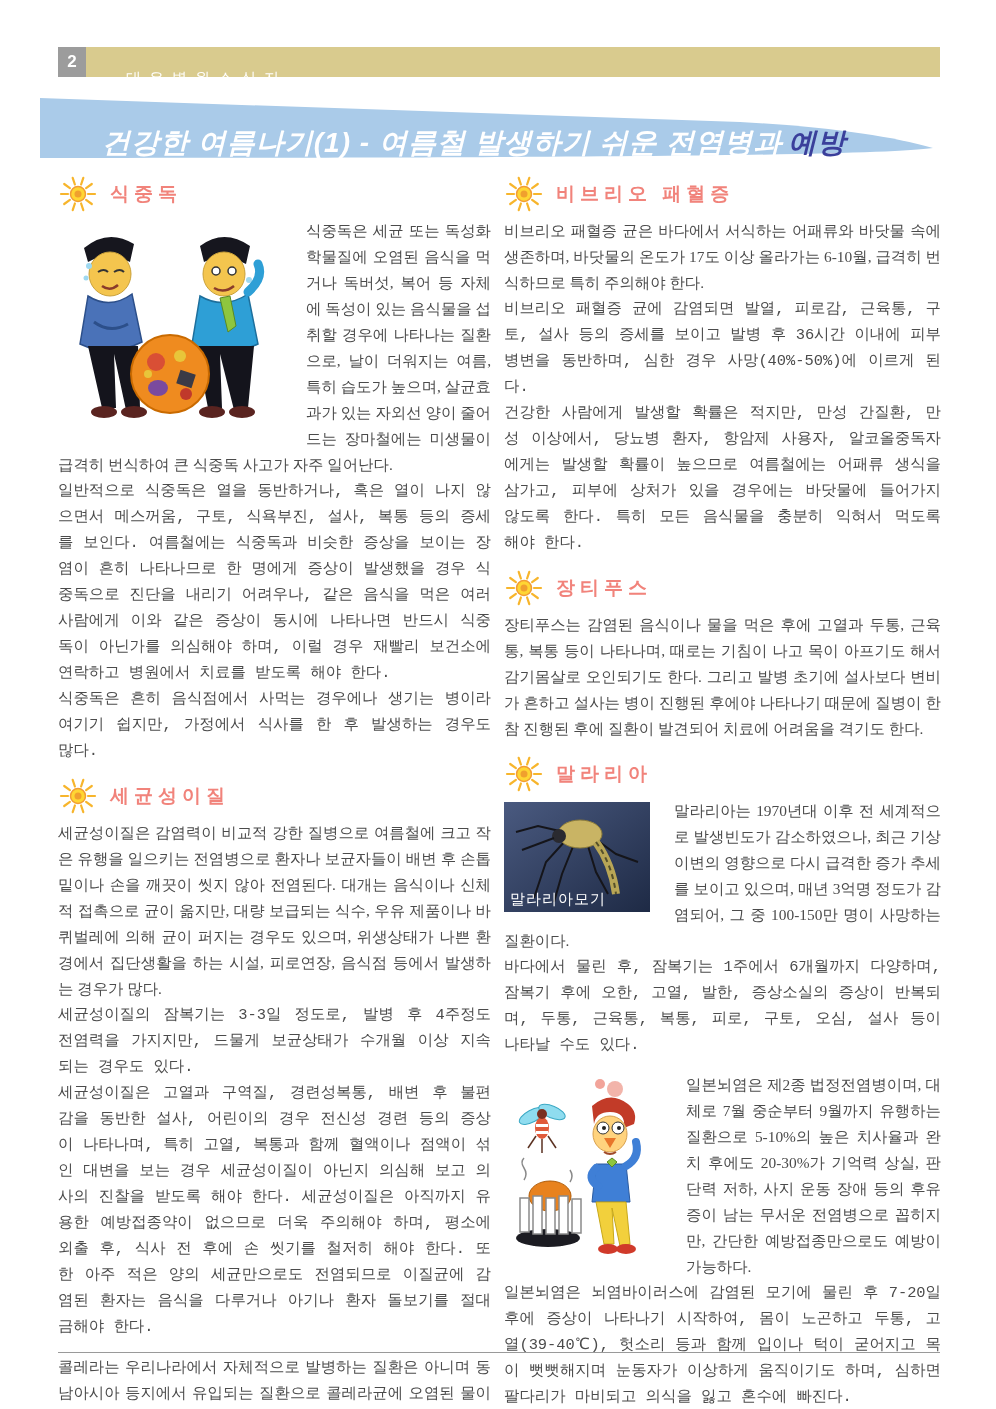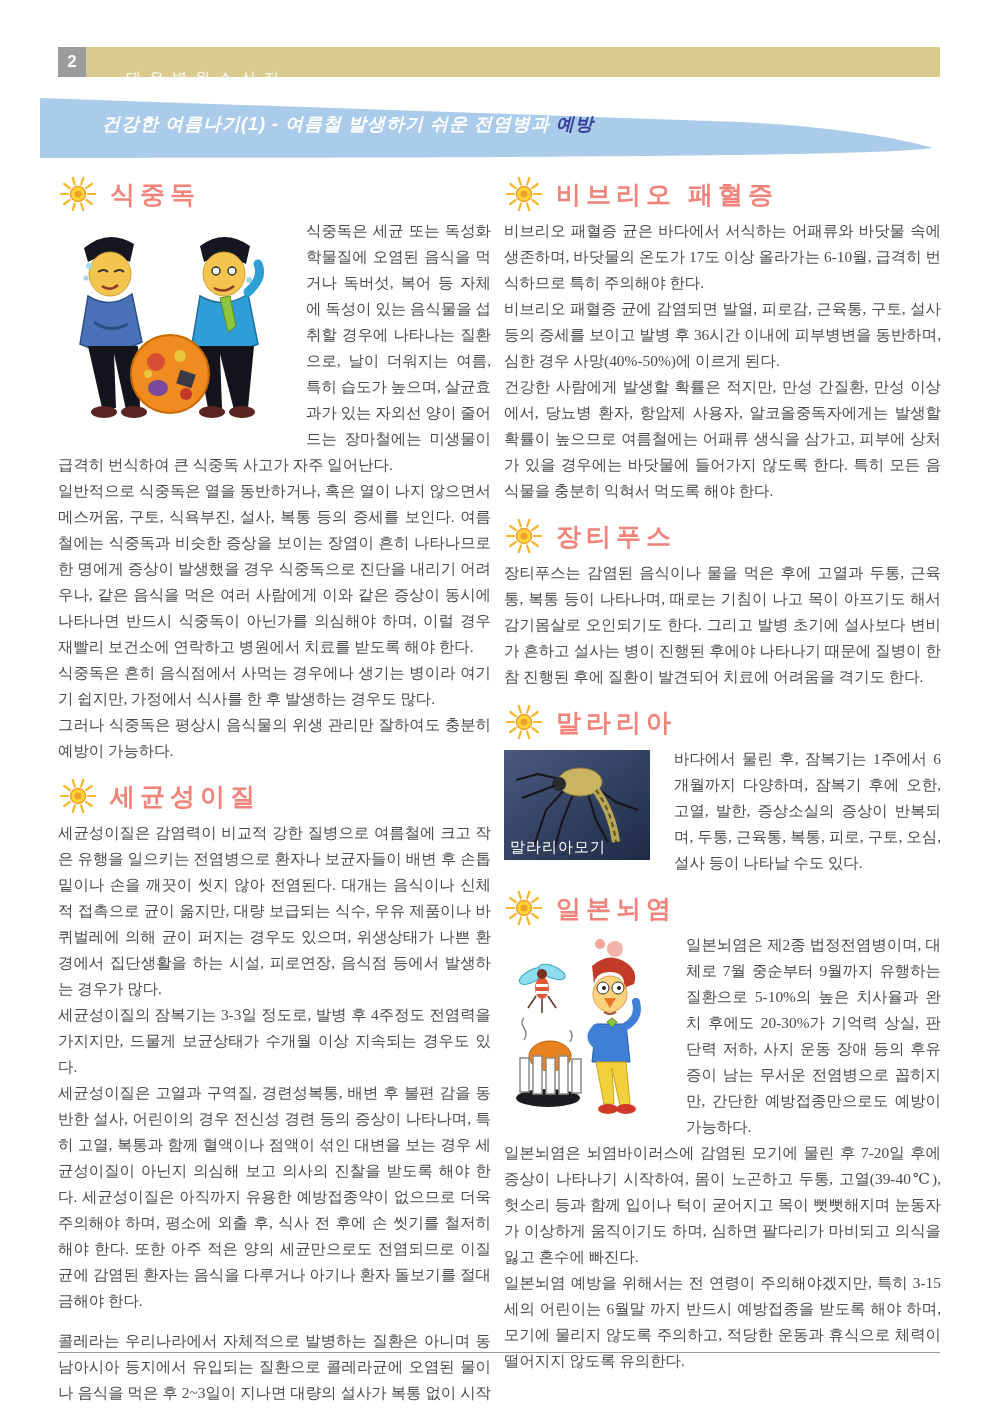--- a/index.html
+++ b/index.html
@@ -17,42 +17,42 @@
   }
   .header-title {
     color:#ffffff; font-family:"Liberation Sans",sans-serif; font-size:15px;
     letter-spacing:8px; line-height:30px; padding-left:40px;margin-top:16px;
   }
 
   
   .banner { position:absolute; left:40px; top:92px; width:910px; height:72px; }
   .banner svg { position:absolute; left:0; top:0; }
   .banner-text {
-    position:absolute; left:62px; top:20px; white-space:nowrap;
+    position:absolute; left:62px; top:32px; white-space:nowrap;
     font-family:"Liberation Sans","DejaVu Sans",sans-serif;
-    font-weight:bold; font-style:italic; font-size:18px; letter-spacing:1px; color:#ffffff;
+    font-weight:bold; font-style:italic; font-size:28px; letter-spacing:1px; color:#ffffff;
   }
   .banner-accent { color:#3a3f9b; padding-left:6px; }
 
   
   .col { position:absolute; top:176px; text-align:justify; font-size:15.4px; line-height:26px; }
   .col-left  { left:58px;  width:433px; }
   .col-right { left:504px; width:437px; }
 
   .section { margin-bottom:14px; }
   .section::after { content:""; display:block; clear:both; }
 
   .section-head { display:flex; align-items:center; gap:12px; margin:0 0 6px 0; }
   .section-title {
     font-family:"Liberation Sans","DejaVu Sans",sans-serif; font-weight:bold;
-    font-size:25px; color:#f1837b; letter-spacing:5px;
+    font-size:19px; color:#f1837b; letter-spacing:5px;
   }
 
   p { margin:0; }
-  .para + .para { margin-top:0; }
+  .para + .para { margin-top:0;font-family:Liberation Mono, monospace; }
 
   .float-img { float:left; margin:4px 24px 2px 0; position:relative; }
   .photo-caption {
     position:absolute; left:6px; bottom:8px; color:#ffffff;
     font-family:"Liberation Sans",sans-serif; font-size:15px; letter-spacing:1px;
   }
 
   .bottom-rule { position:absolute; left:58px; top:1352px; width:882px; border-top:1px solid #9a9a9a; }
 </style>
 </head>
@@ -132,21 +132,20 @@
           <circle cx="122" cy="134" r="6" fill="#e8c53a"></circle>
           <ellipse cx="100" cy="166" rx="10" ry="8" fill="#7a4a9e"></ellipse>
           <rect x="120" y="150" width="16" height="14" fill="#3a3a46" transform="rotate(18 128 157)"></rect>
           <circle cx="128" cy="172" r="6" fill="#c0392b"></circle>
           <circle cx="90" cy="152" r="4" fill="#e8c53a"></circle>
         </svg>
       </div>
       <p class="para">식중독은 세균 또는 독성화학물질에 오염된 음식을 먹거나 독버섯, 복어 등 자체에 독성이 있는 음식물을 섭취할 경우에 나타나는 질환으로, 날이 더워지는 여름, 특히 습도가 높으며, 살균효과가 있는 자외선 양이 줄어드는 장마철에는 미생물이 급격히 번식하여 큰 식중독 사고가 자주 일어난다.</p>
       <p class="para">일반적으로 식중독은 열을 동반하거나, 혹은 열이 나지 않으면서 메스꺼움, 구토, 식욕부진, 설사, 복통 등의 증세를 보인다. 여름철에는 식중독과 비슷한 증상을 보이는 장염이 흔히 나타나므로 한 명에게 증상이 발생했을 경우 식중독으로 진단을 내리기 어려우나, 같은 음식을 먹은 여러 사람에게 이와 같은 증상이 동시에 나타나면 반드시 식중독이 아닌가를 의심해야 하며, 이럴 경우 재빨리 보건소에 연락하고 병원에서 치료를 받도록 해야 한다.</p>
       <p class="para">식중독은 흔히 음식점에서 사먹는 경우에나 생기는 병이라 여기기 쉽지만, 가정에서 식사를 한 후 발생하는 경우도 많다.</p>
-      <p class="para">그러나 식중독은 평상시 음식물의 위생 관리만 잘하여도 충분히 예방이 가능하다.</p>
     </div>
 
     <div class="section">
       <div class="section-head">
         <svg width="40" height="36" viewBox="0 0 40 36">
           <g stroke="#f7b52c" stroke-width="2.2" stroke-linecap="round">
             <line x1="30" y1="18" x2="37" y2="18"></line>
               <line x1="28.1" y1="23.9" x2="33.8" y2="28"></line>
             <line x1="23.1" y1="27.5" x2="25.3" y2="34.2"></line>
               <line x1="16.9" y1="27.5" x2="14.7" y2="34.2"></line>
@@ -259,43 +258,25 @@
             <path d="M60,30 L34,24 L12,30"></path>
           </g>
           <ellipse cx="76" cy="32" rx="22" ry="14" fill="#c9b464" stroke="#8a7a3a"></ellipse>
           <path d="M92,40 Q108,62 112,92" stroke="#b8a656" stroke-width="8" fill="none"></path>
           <path d="M92,40 Q108,62 112,92" stroke="#55502a" stroke-width="2" fill="none" stroke-dasharray="5 4"></path>
           <circle cx="55" cy="34" r="7" fill="#2a2a30"></circle>
           <line x1="50" y1="36" x2="18" y2="48" stroke="#15151a" stroke-width="2"></line>
         </svg>
         <div class="photo-caption">말라리아모기</div>
       </div>
+      <p class="para">말라리아는 1970년대 이후 전 세계적으로 발생빈도가 감소하였으나, 최근 기상이변의 영향으로 다시 급격한 증가 추세를 보이고 있으며, 매년 3억명 정도가 감염되어, 그 중 100-150만 명이 사망하는 질환이다.</p>
       <p class="para">바다에서 물린 후, 잠복기는 1주에서 6개월까지 다양하며, 잠복기 후에 오한, 고열, 발한, 증상소실의 증상이 반복되며, 두통, 근육통, 복통, 피로, 구토, 오심, 설사 등이 나타날 수도 있다.</p>
     </div>
 
     <div class="section">
-      <div class="section-head">
-        <svg width="40" height="36" viewBox="0 0 40 36">
-          <g stroke="#f7b52c" stroke-width="2.2" stroke-linecap="round">
-            <line x1="30" y1="18" x2="37" y2="18"></line>
-              <line x1="28.1" y1="23.9" x2="33.8" y2="28"></line>
-            <line x1="23.1" y1="27.5" x2="25.3" y2="34.2"></line>
-              <line x1="16.9" y1="27.5" x2="14.7" y2="34.2"></line>
-            <line x1="11.9" y1="23.9" x2="6.2" y2="28"></line>
-              <line x1="10" y1="18" x2="3" y2="18"></line>
-            <line x1="11.9" y1="12.1" x2="6.2" y2="8"></line>
-              <line x1="16.9" y1="8.5" x2="14.7" y2="1.8"></line>
-            <line x1="23.1" y1="8.5" x2="25.3" y2="1.8"></line>
-              <line x1="28.1" y1="12.1" x2="33.8" y2="8"></line>
-          </g>
-          <circle cx="20" cy="18" r="7.5" fill="#ffd633" stroke="#f29d35" stroke-width="1.5"></circle>
-          <circle cx="20" cy="18" r="3.5" fill="#f0a02e"></circle>
-        </svg>
-        <span class="section-title">일본뇌염</span>
-      </div>
       <div class="float-img">
         <svg width="158" height="182" viewBox="0 0 158 182">
           <rect width="158" height="182" fill="#ffffff"></rect>
           <circle cx="96" cy="8" r="5" fill="#f2a49a"></circle>
             <circle cx="111" cy="13" r="8" fill="#f2b4aa"></circle>
 
           <g>
             <ellipse cx="28" cy="40" rx="14" ry="6" fill="#8fdcef" stroke="#3aa8c4" transform="rotate(-28 28 40)"></ellipse>
             <ellipse cx="48" cy="36" rx="14" ry="6" fill="#8fdcef" stroke="#3aa8c4" transform="rotate(22 48 36)"></ellipse>
             <ellipse cx="38" cy="52" rx="7" ry="11" fill="#e05a3a"></ellipse>

